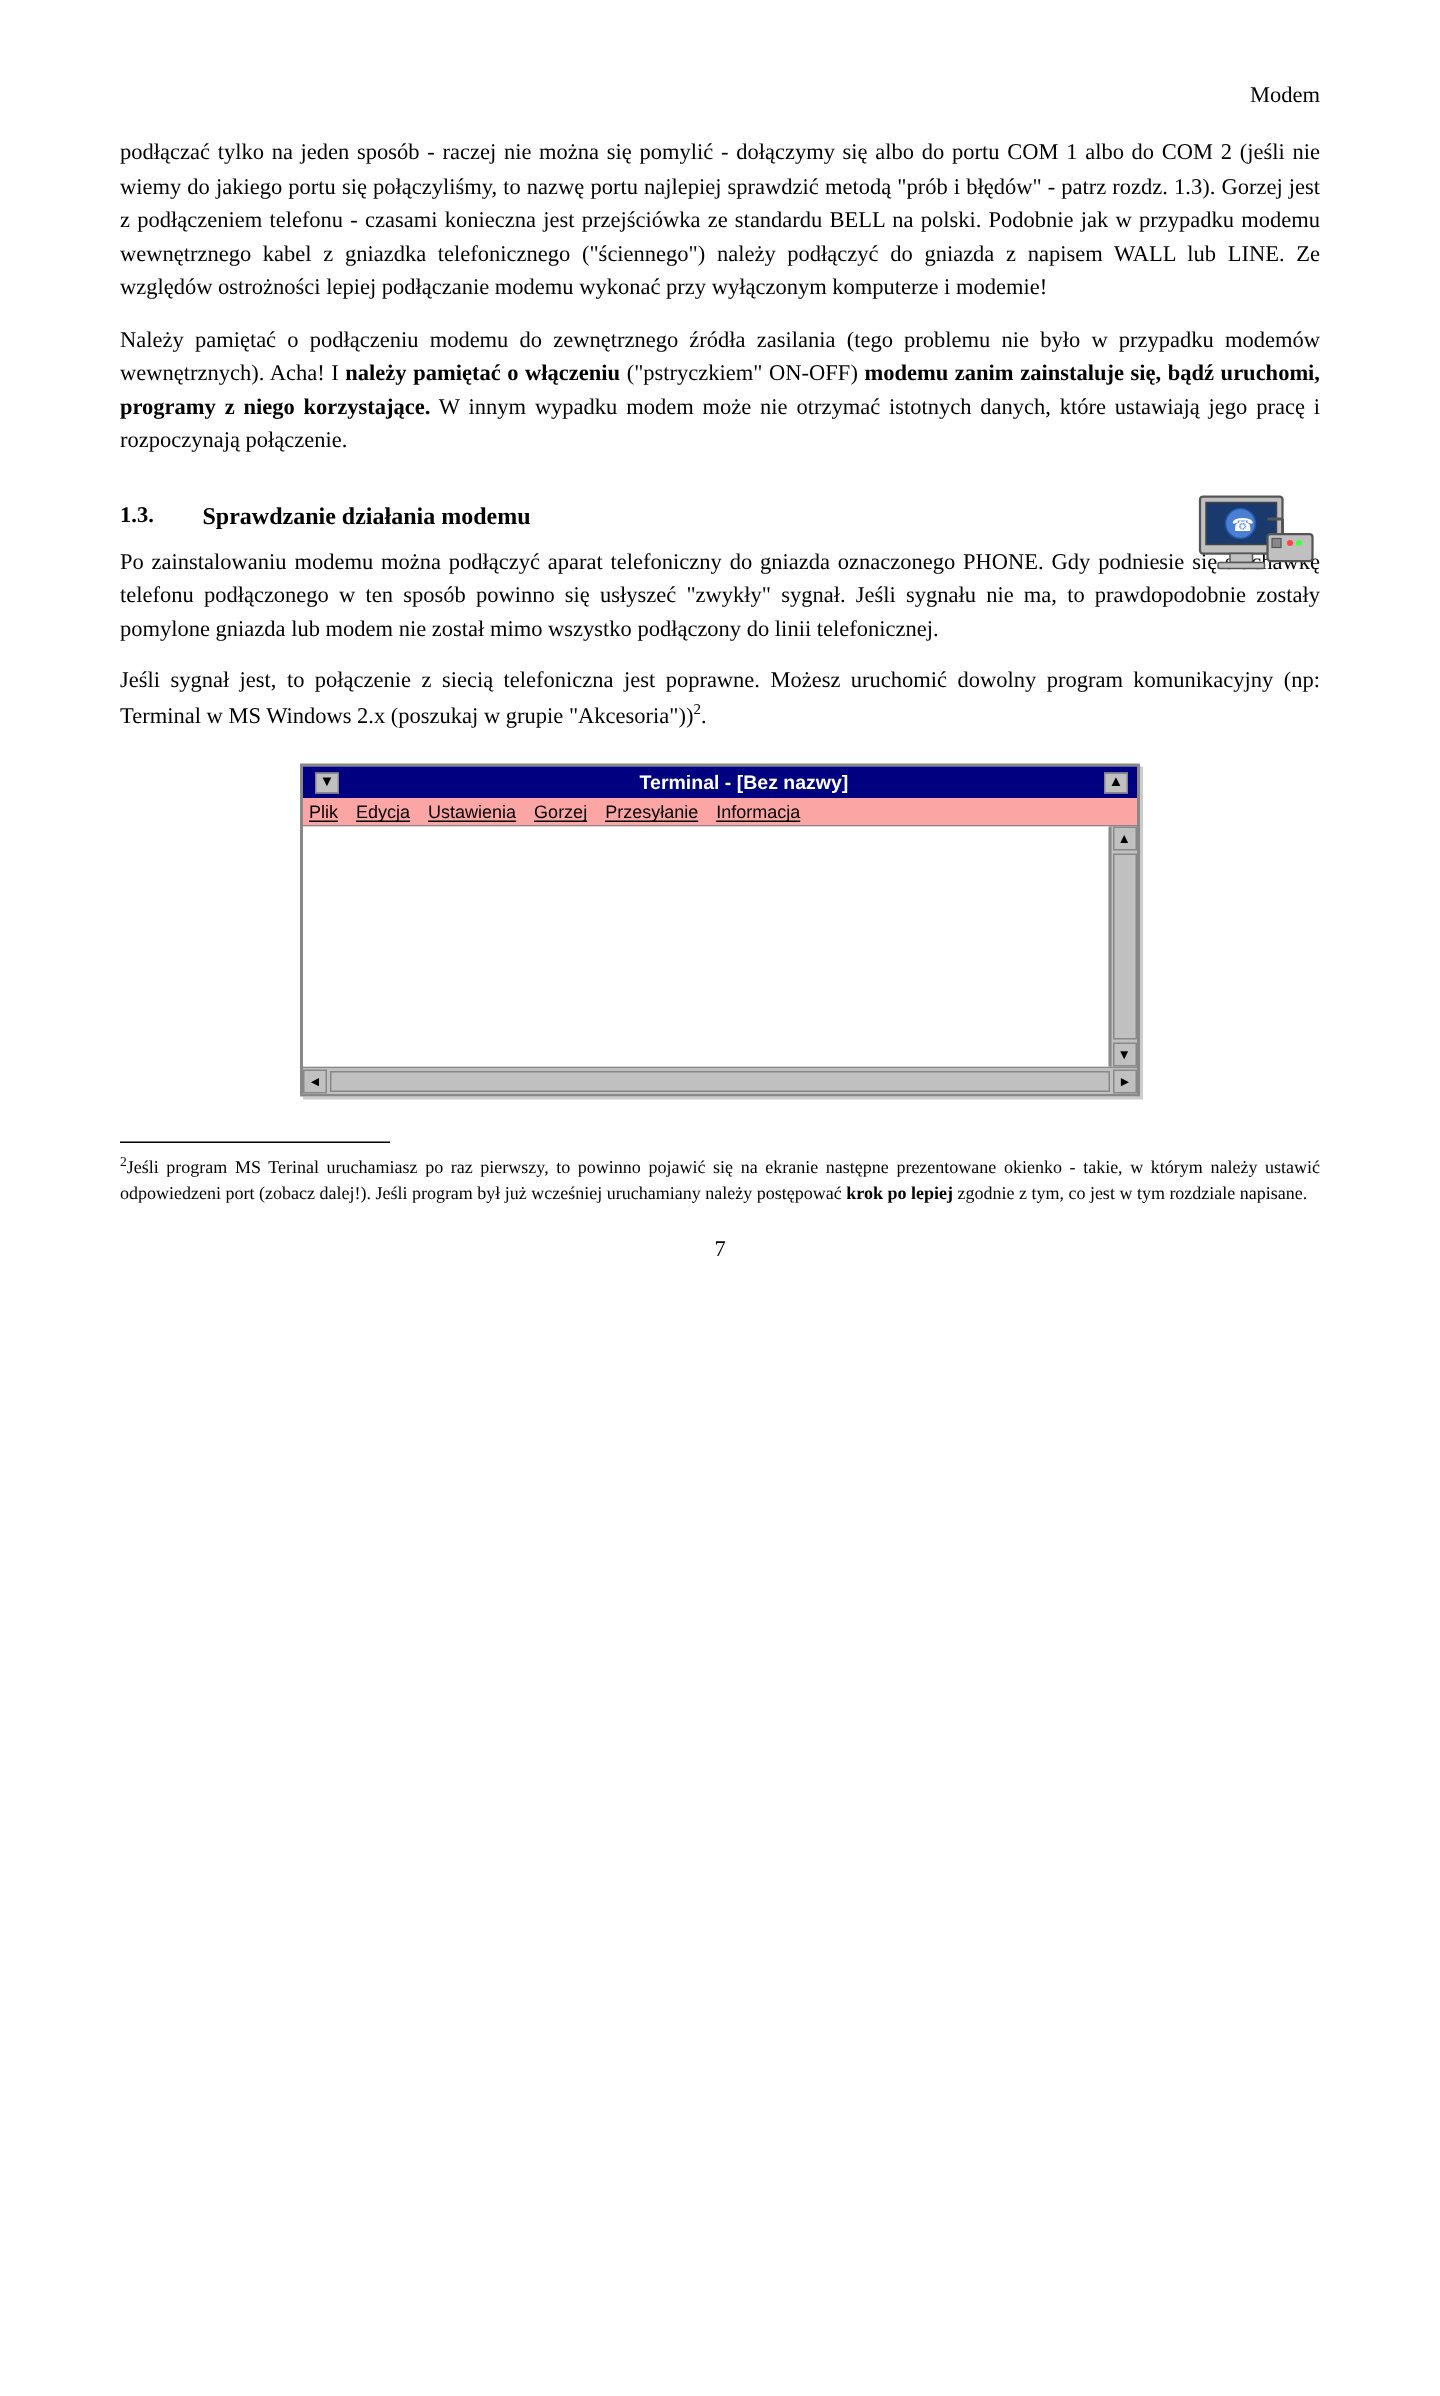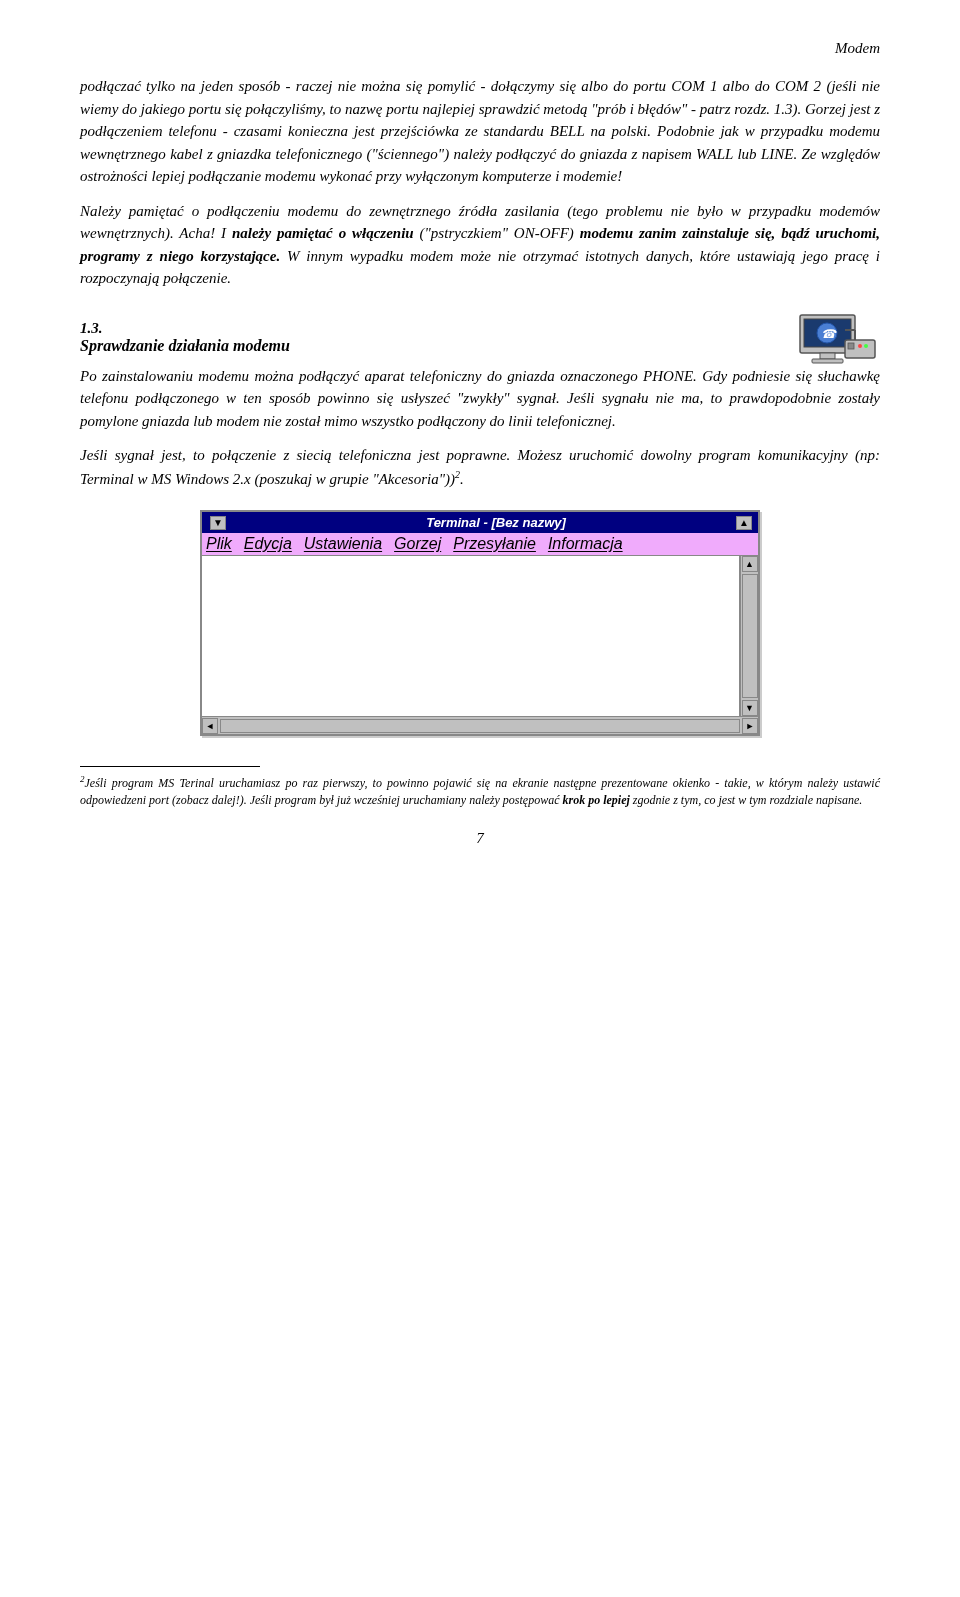--- a/index.html
+++ b/index.html
@@ -8,41 +8,39 @@
       font-family: "Times New Roman", Times, serif;
       font-size: 15px;
       color: #000;
       width: 960px;
       min-height: 1597px;
       position: relative;
     }
     .page {
       width: 960px;
       min-height: 1597px;
-      padding: 40px 80px 60px 80px;
+      padding: 56px 80px 60px 80px;
       position: relative;
-      font-style: italic;
     }
     .header-right {
       text-align: right;
       font-size: 15px;
       margin-bottom: 18px;
     }
     .paragraph {
       text-align: justify;
       margin-bottom: 12px;
       line-height: 1.5;
     }
     .section-heading-row {
       display: flex;
-      align-items: flex-start;
+      align-items: center;
       margin-top: 30px;
       margin-bottom: 10px;
       position: relative;
-      flex-direction: column;
     }
     .section-number {
       font-size: 15px;
       font-weight: bold;
       min-width: 55px;
     }
     .section-title {
       font-size: 16px;
       font-weight: bold;
     }
@@ -86,27 +84,27 @@
       border: 1px solid #888;
       font-size: 10px;
       display: inline-flex;
       align-items: center;
       justify-content: center;
       color: #000;
       margin-left: 2px;
       cursor: pointer;
     }
     .terminal-menubar {
-      background: #f0abfc;
+      background: #fca5a5;
       border-bottom: 1px solid #888;
       padding: 2px 4px;
       display: flex;
       gap: 12px;
       font-family: Arial, sans-serif;
-      font-size: 16px;
+      font-size: 12px;
     }
     .terminal-menubar span {
       cursor: pointer;
       text-decoration: underline;
       text-underline-offset: 2px;
     }
     .terminal-content-area {
       display: flex;
     }
     .terminal-main {

